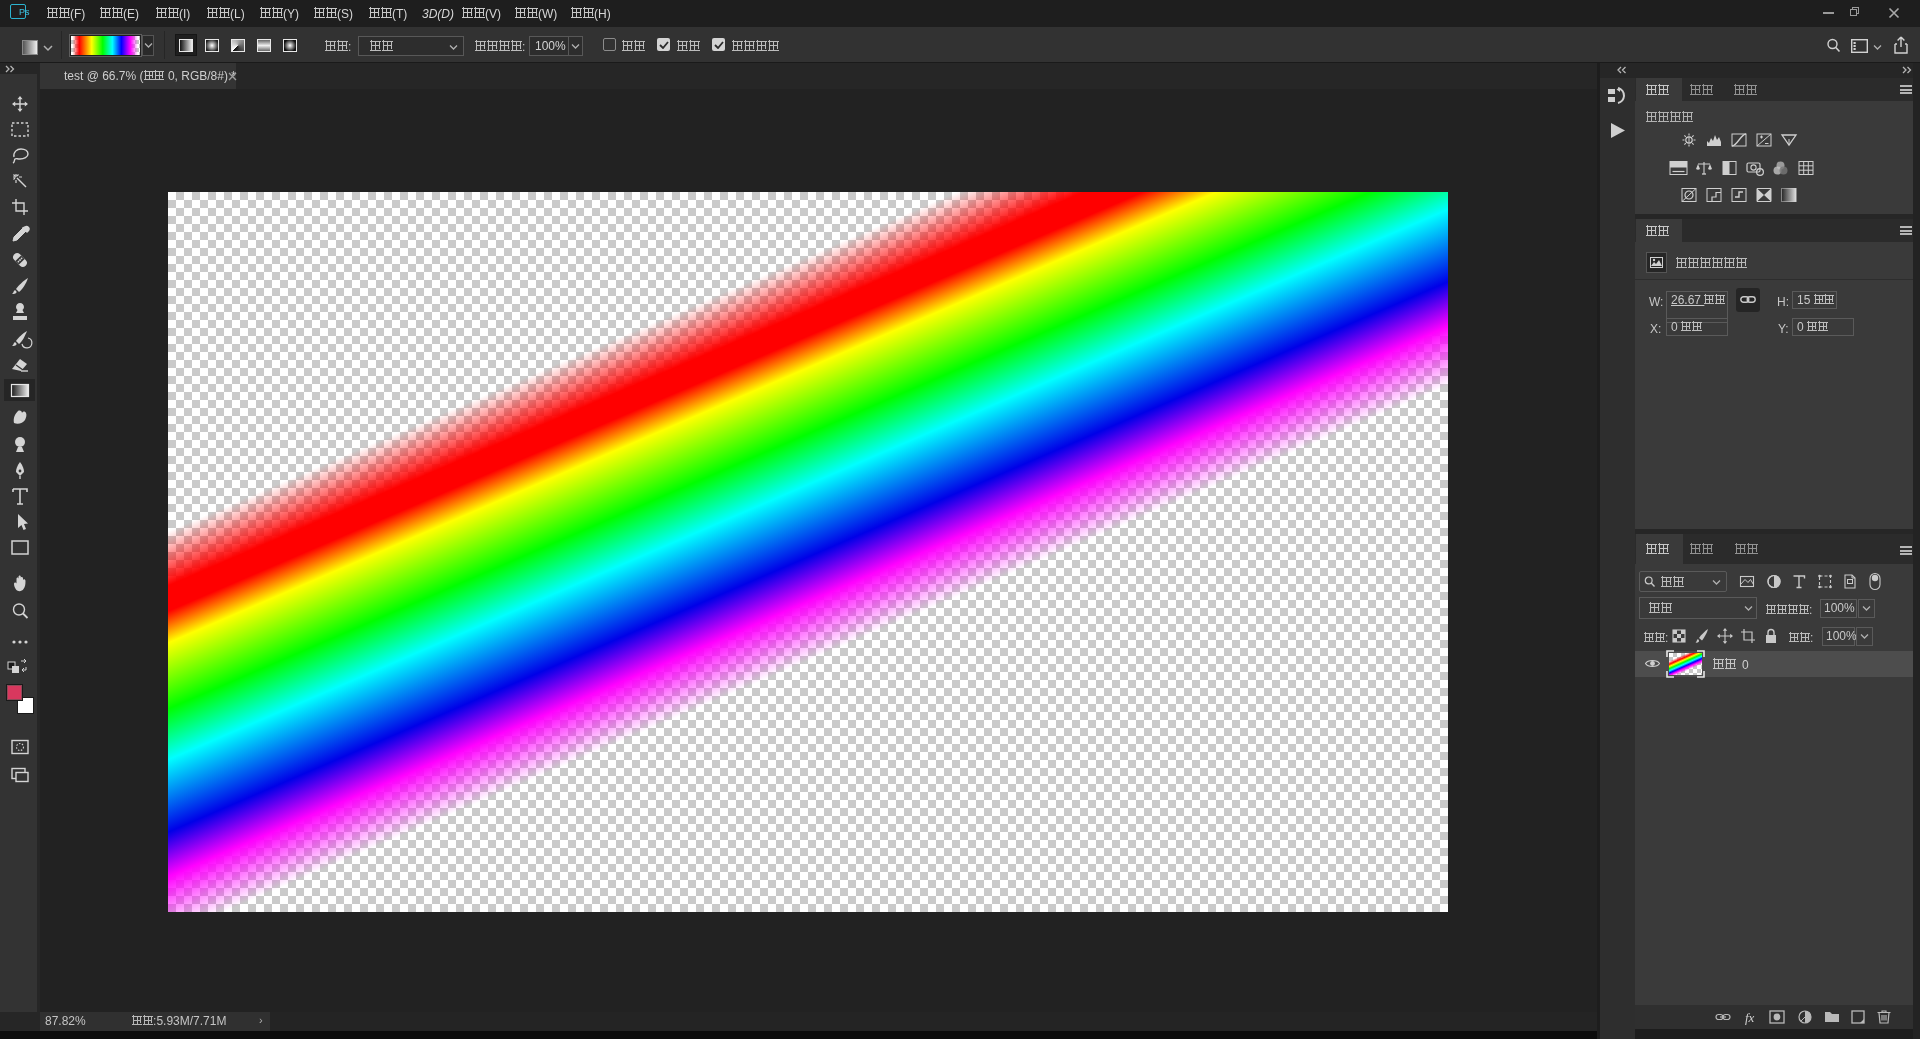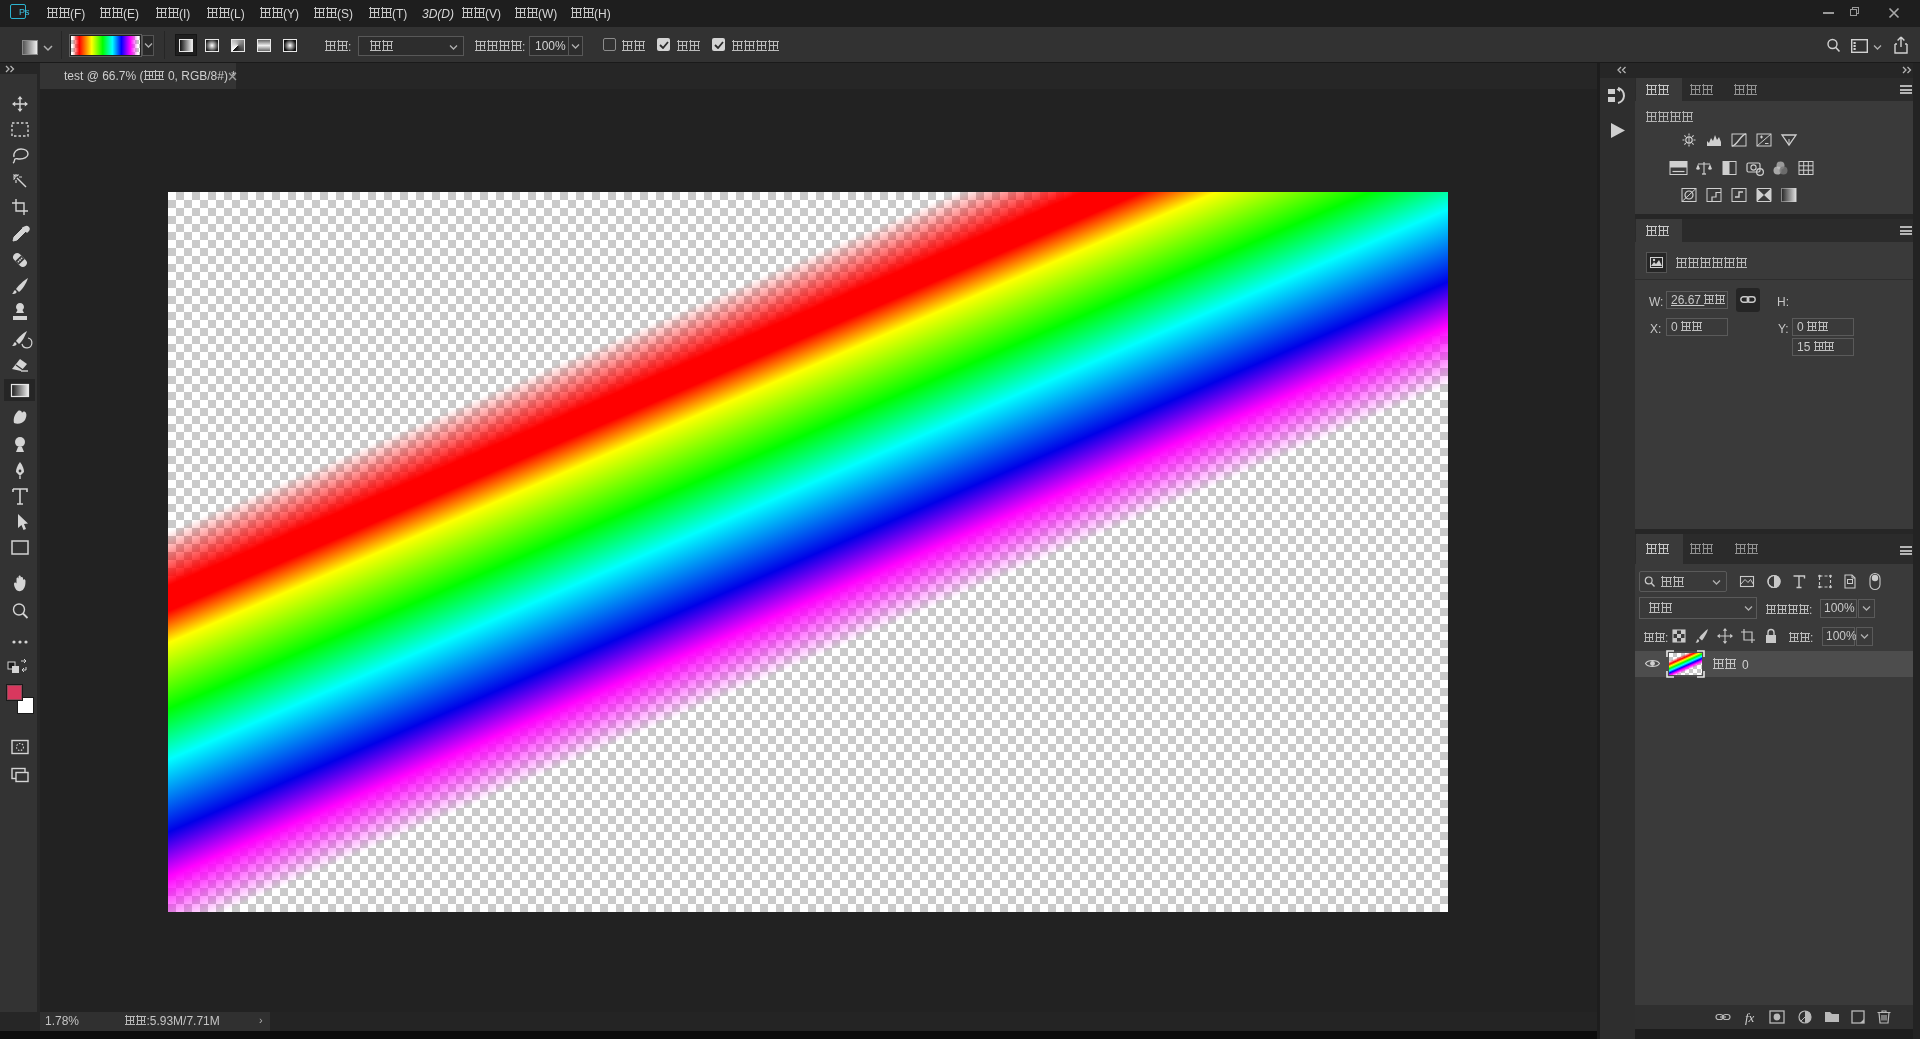--- a/index.html
+++ b/index.html
@@ -284,21 +284,21 @@
         <stop offset="0.539" stop-color="#ff00ff"></stop>
         <stop offset="0.586" stop-color="#ff00ff" stop-opacity="0"></stop>
       </linearGradient>
     </defs>
     <rect width="1280" height="720" fill="url(#chk)"></rect>
     <rect width="1280" height="720" fill="url(#rb)"></rect>
   </svg>
 
   <div class="abs" id="statusbar" style="left:40px;top:1012px;width:1557px;height:19px;background:#242424;"></div>
   <div class="abs" style="left:40px;top:1012px;width:230px;height:19px;background:#303030;color:#c4c4c4;line-height:19px;">
-    <span style="margin-left:5px;">1.78%</span>
+    <span style="margin-left:5px;">87.82%</span>
     <span style="margin-left:42px;"><span class="z s"></span><span class="z s"></span>:5.93M/7.71M</span>
   </div>
   <div class="abs" style="left:259px;top:1014px;color:#b0b0b0;font-size:11px;">›</div>
   <div class="abs" style="left:0;top:1031px;width:1920px;height:8px;background:#0c0c0c;"></div>
   <div class="abs" style="left:1851px;top:1035px;width:3px;height:4px;background:#e8e8e8;"></div>
   <div class="abs" style="left:1915px;top:1029px;width:1px;height:10px;background:#6a6a6a;"></div>
   <div class="abs" style="left:1860px;top:1035px;width:3px;height:4px;background:#e8e8e8;"></div>
   <div class="abs" style="left:1869px;top:1035px;width:5px;height:4px;background:#e8e8e8;"></div>
   <div class="abs" style="left:1879px;top:1035px;width:6px;height:4px;background:#e8e8e8;"></div>
 
@@ -444,30 +444,30 @@
   <div class="abs" style="left:1635px;top:242px;width:278px;height:287px;background:#3a3a3a;"></div>
   <div class="abs" style="left:1646px;top:252px;width:21px;height:21px;background:#262626;border:1px solid #555;"></div>
   <svg class="abs" style="left:1650px;top:257px;" width="13" height="11">
       <rect x="0.5" y="0.5" width="12" height="10" fill="none" stroke="#cfcfcf"></rect>
       <path d="M1 9 L4 5 L6 7 L9 3 L12 9 Z" fill="#cfcfcf"></path>
       <circle cx="4" cy="3" r="1.2" fill="#cfcfcf"></circle>
     </svg>
   <div class="abs row" style="left:1675px;top:257px;color:#c6c6c6;"><span class="z"></span><span class="z"></span><span class="z"></span><span class="z"></span><span class="z"></span><span class="z"></span></div>
   <div class="abs" style="left:1635px;top:279px;width:278px;height:1px;background:#2d2d2d;"></div>
   <div class="abs" style="left:1649px;top:295px;color:#c6c6c6;">W:</div>
-  <div class="abs" style="left:1666px;top:291px;width:62px;height:18px;border:1px solid #5a5a5a;color:#c9c9c9;line-height:16px;text-decoration:underline;"><span style="margin-left:4px;">26.67 <span class="z s" style="margin:0 0;"></span><span class="z s"></span></span></div>
+  <div class="abs" style="left:1666px;top:291px;width:62px;height:32px;border:1px solid #5a5a5a;color:#c9c9c9;line-height:16px;text-decoration:underline;"><span style="margin-left:4px;">26.67 <span class="z s" style="margin:0 0;"></span><span class="z s"></span></span></div>
   <div class="abs" style="left:1736px;top:288px;width:24px;height:24px;background:#252525;border-radius:3px;"></div>
   <svg class="abs" style="left:1740px;top:295px;" width="16" height="9">
       <g fill="none" stroke="#c9c9c9" stroke-width="1.4">
         <rect x="0.8" y="1.8" width="8" height="5.4" rx="2.7"></rect>
         <rect x="7.2" y="1.8" width="8" height="5.4" rx="2.7"></rect>
       </g>
     </svg>
   <div class="abs" style="left:1777px;top:295px;color:#c6c6c6;">H:</div>
-  <div class="abs" style="left:1792px;top:291px;width:62px;height:18px;border:1px solid #5a5a5a;color:#c9c9c9;line-height:16px;margin-top:47px;"><span style="margin-left:4px;">15 <span class="z s" style="margin:0 0;"></span><span class="z s"></span></span></div>
+  <div class="abs" style="left:1792px;top:291px;width:45px;height:18px;border:1px solid #5a5a5a;color:#c9c9c9;line-height:16px;"><span style="margin-left:4px;">15 <span class="z s" style="margin:0 0;"></span><span class="z s"></span></span></div>
   <div class="abs" style="left:1650px;top:322px;color:#c6c6c6;">X:</div>
   <div class="abs" style="left:1666px;top:318px;width:62px;height:18px;border:1px solid #5a5a5a;color:#c9c9c9;line-height:16px;"><span style="margin-left:4px;">0 <span class="z s" style="margin:0 0;"></span><span class="z s"></span></span></div>
   <div class="abs" style="left:1778px;top:322px;color:#c6c6c6;">Y:</div>
   <div class="abs" style="left:1792px;top:318px;width:62px;height:18px;border:1px solid #5a5a5a;color:#c9c9c9;line-height:16px;"><span style="margin-left:4px;">0 <span class="z s" style="margin:0 0;"></span><span class="z s"></span></span></div>
 
   <div class="abs" style="left:1635px;top:529px;width:278px;height:5px;background:#262626;"></div>
   <div class="abs" style="left:1635px;top:534px;width:278px;height:30px;background:#2b2b2b;"></div>
   <div class="abs" style="left:1636px;top:534px;width:47px;height:30px;background:#3a3a3a;"></div>
   <div class="abs row" style="left:1645px;top:543px;color:#d2d2d2;"><span class="z"></span><span class="z"></span></div>
   <div class="abs row" style="left:1689px;top:543px;color:#9b9b9b;"><span class="z"></span><span class="z"></span></div>

